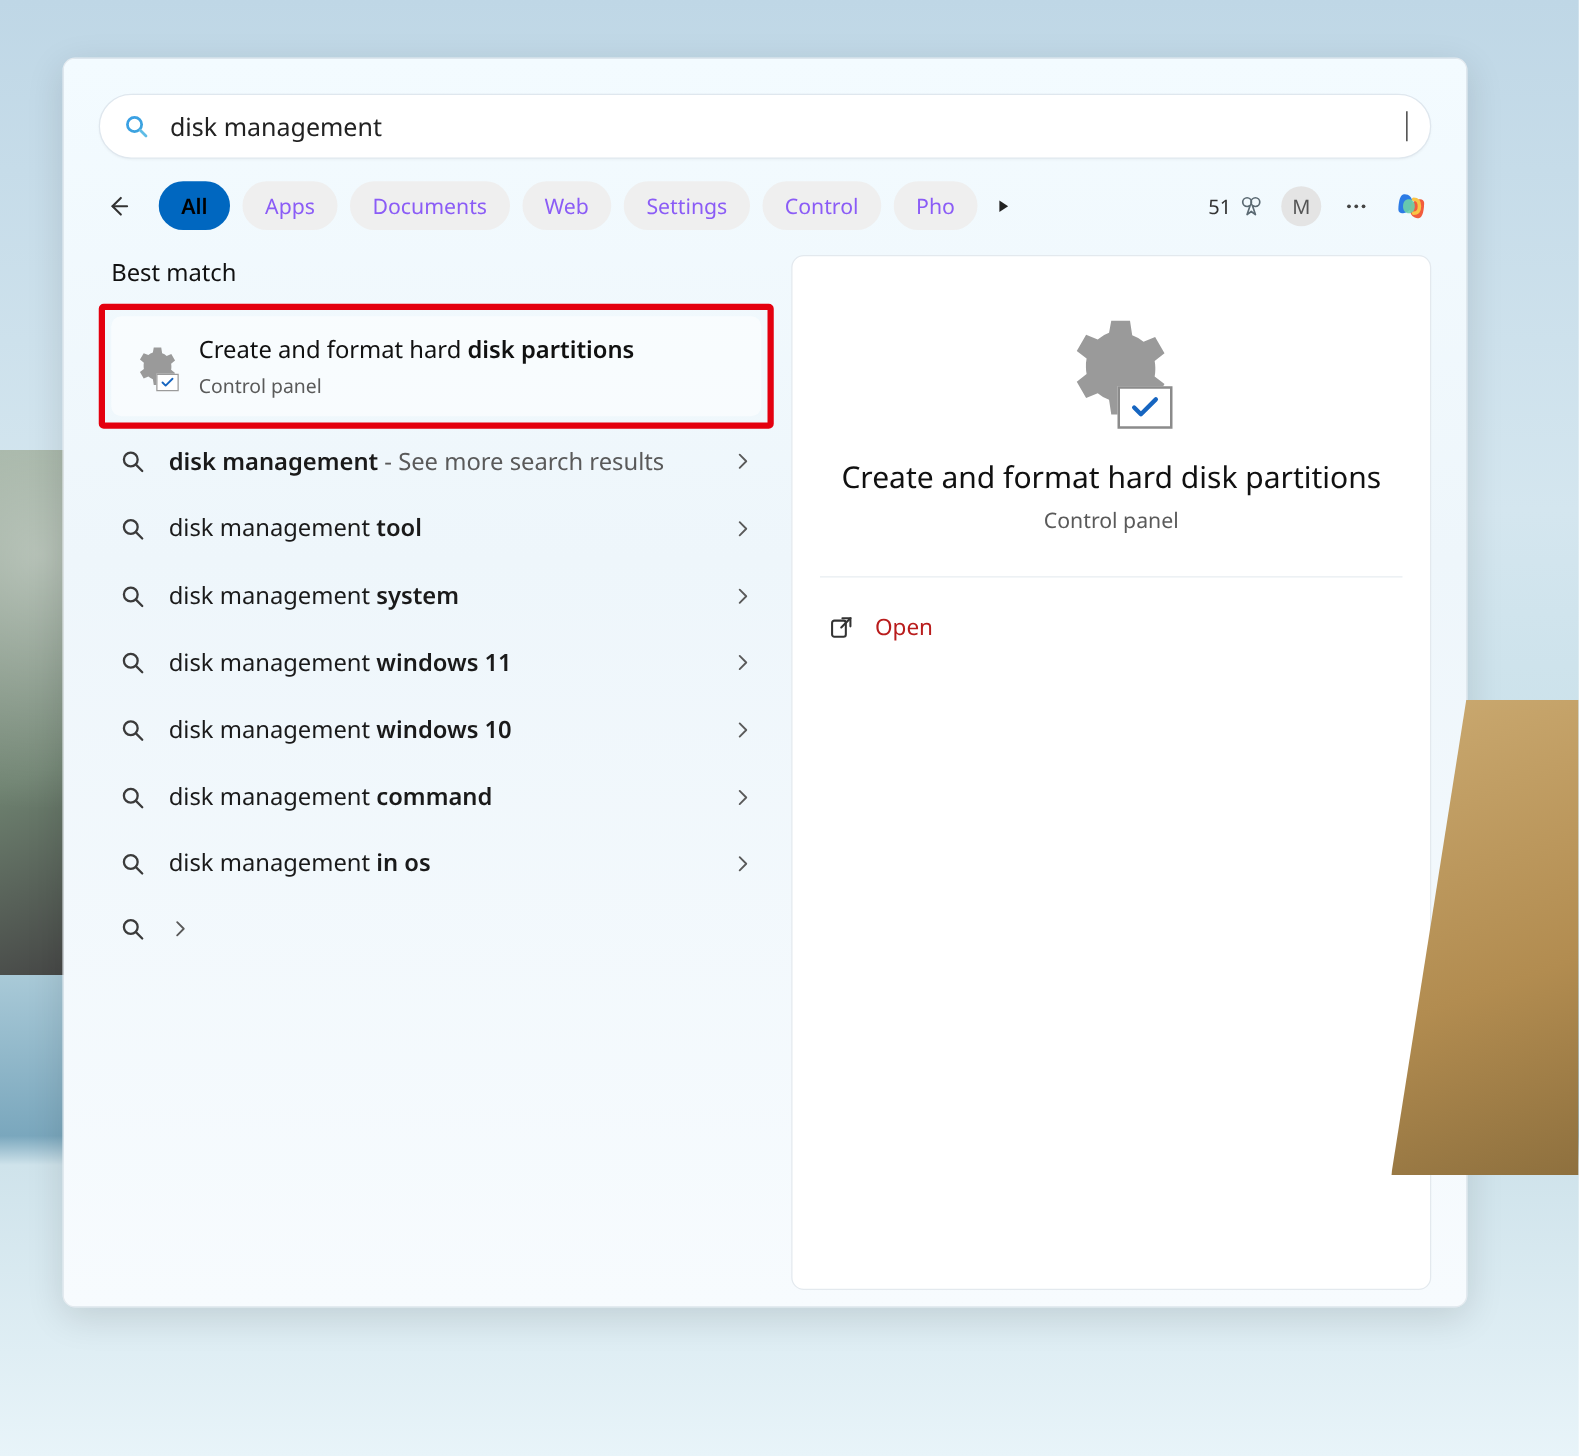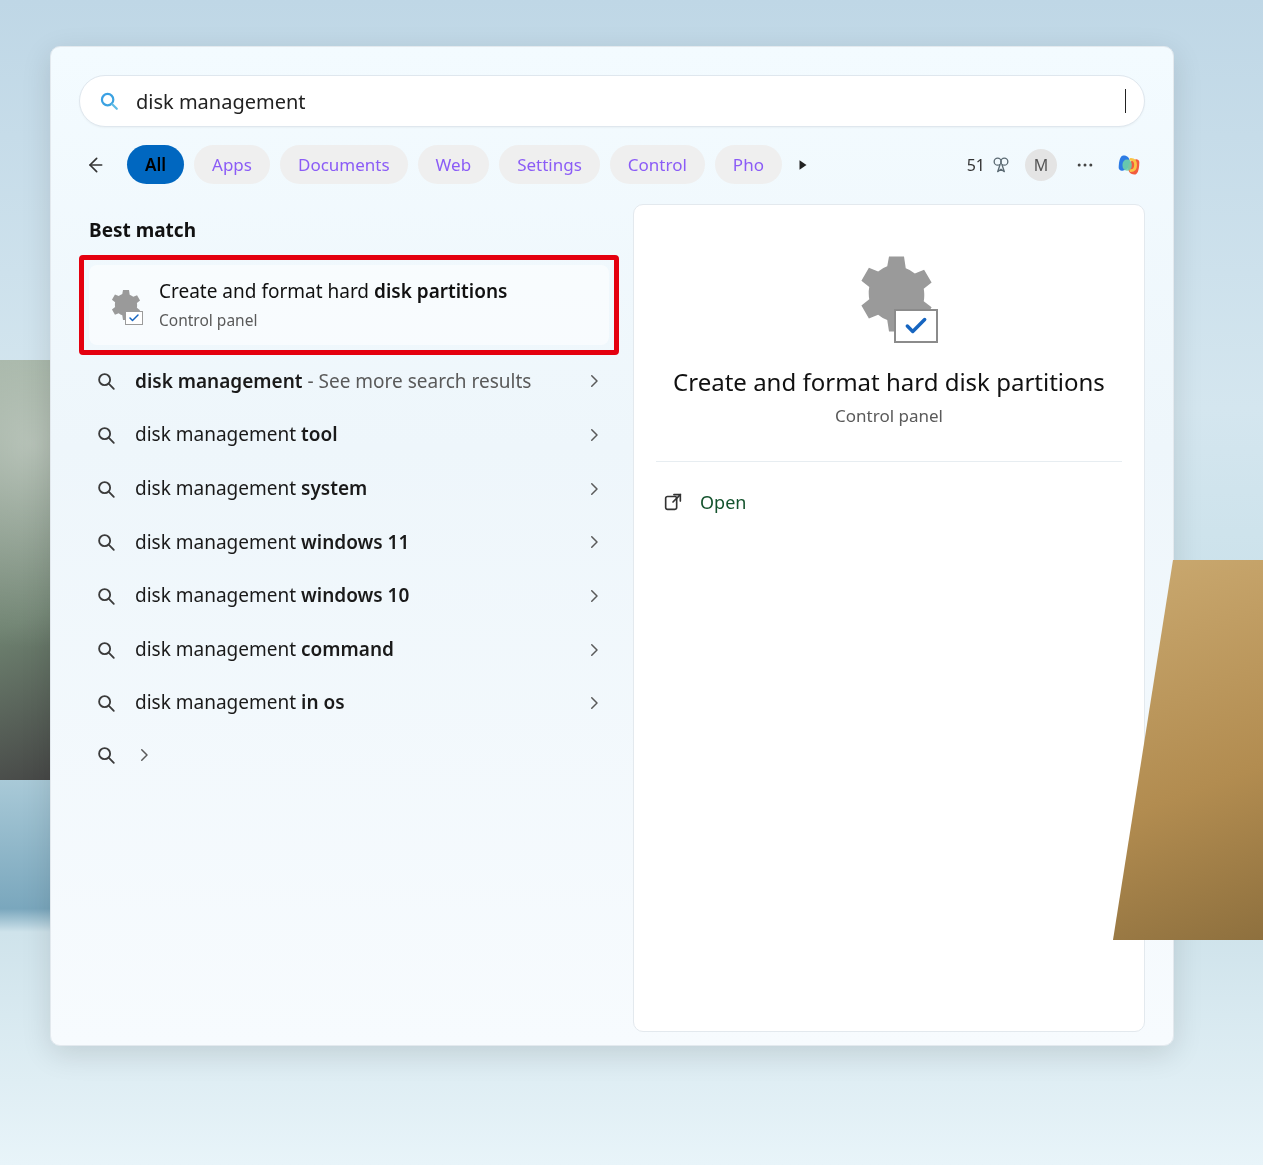--- a/index.html
+++ b/index.html
@@ -91,21 +91,21 @@
 
   
   .body{display:flex;gap:14px;margin:20px 28px 28px 28px;height:calc(100% - 170px);}
   .left{flex:1;min-width:0;}
   .right{
     width:512px;background:#fff;border-radius:10px;border:1px solid var(--pane-border);
     padding:40px 22px 22px 22px;display:flex;flex-direction:column;align-items:stretch;
   }
 
   
-  .section-h{font-size:19px;font-weight:700;margin:13px 10px 12px 10px;color:#111;}
+  .section-h{font-size:19px;font-weight:400;margin:1px 10px 12px 10px;color:#111;}
   .section-h.web{margin-top:26px;}
 
   .best-row{
     display:flex;align-items:center;gap:18px;padding:14px 16px;border-radius:8px;
     background:rgba(255,255,255,.55);
   }
   .best-row-wrap{position:relative;padding:5px;border:5px solid var(--highlight);border-radius:4px;}
   .gear-check{position:relative;width:36px;height:36px;flex:0 0 auto;}
   .gear-check svg{width:36px;height:36px;}
   .gear-check .chk{position:absolute;right:-2px;bottom:-2px;width:18px;height:14px;background:#fff;border:1px solid #9b9b9b;display:flex;align-items:center;justify-content:center;}
@@ -129,21 +129,21 @@
   .preview-center{display:flex;flex-direction:column;align-items:center;}
   .big-gear{position:relative;width:90px;height:90px;margin-top:4px;}
   .big-gear svg{width:90px;height:90px;}
   .big-gear .chk{position:absolute;right:-4px;bottom:-4px;width:44px;height:34px;background:#fff;border:2px solid #8b8b8b;display:flex;align-items:center;justify-content:center;}
   .big-gear .chk svg{width:34px;height:26px;}
   .preview-title{font-size:24px;color:#111;margin-top:26px;text-align:center;}
   .preview-sub{font-size:17px;color:var(--text-sub);margin-top:6px;text-align:center;}
   .divider{height:1px;background:#e7edf1;margin:34px 0 18px 0;width:100%;}
   .action-row{display:flex;align-items:center;gap:16px;padding:10px 6px;border-radius:8px;cursor:pointer;}
   .action-row .ext{width:22px;height:22px;color:#333;}
-  .action-row .label{font-size:18px;color:#14532d;}
+  .action-row .label{font-size:18px;color:#b91c1c;}
 
   
   svg{display:block;}
 </style>
 </head>
 <body>
 
 <div class="window">
 
   <div class="search-wrap">

